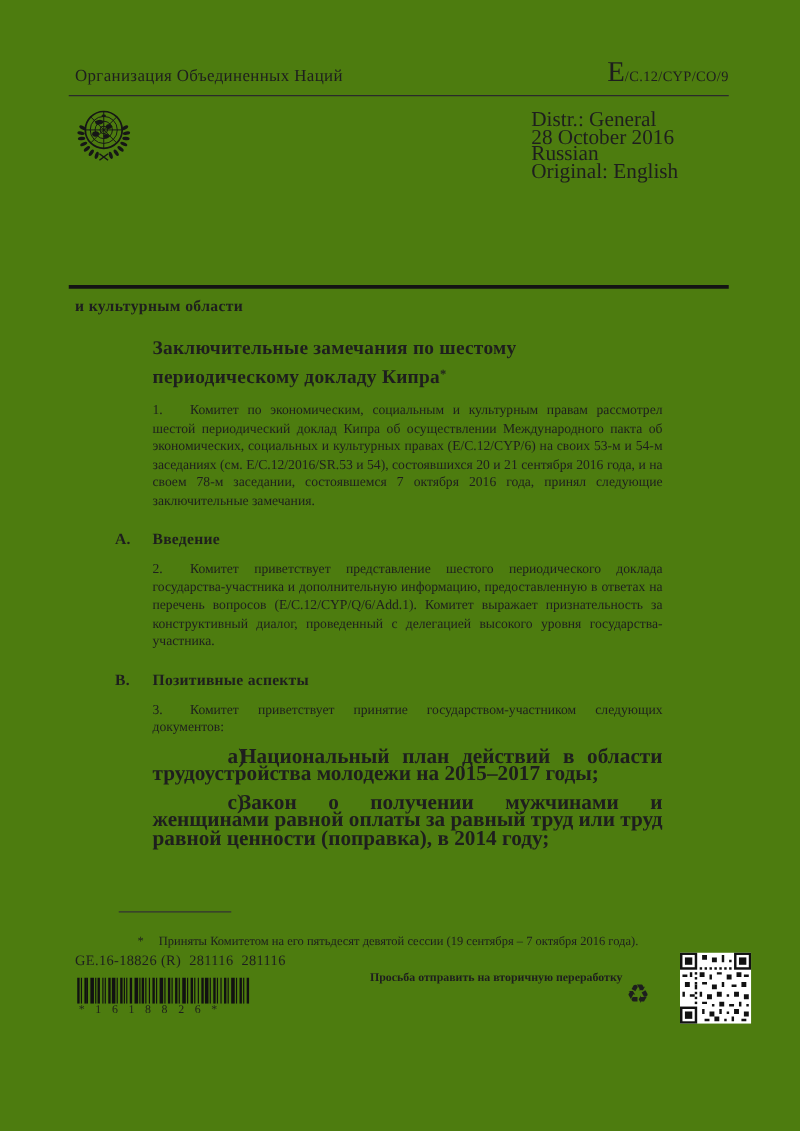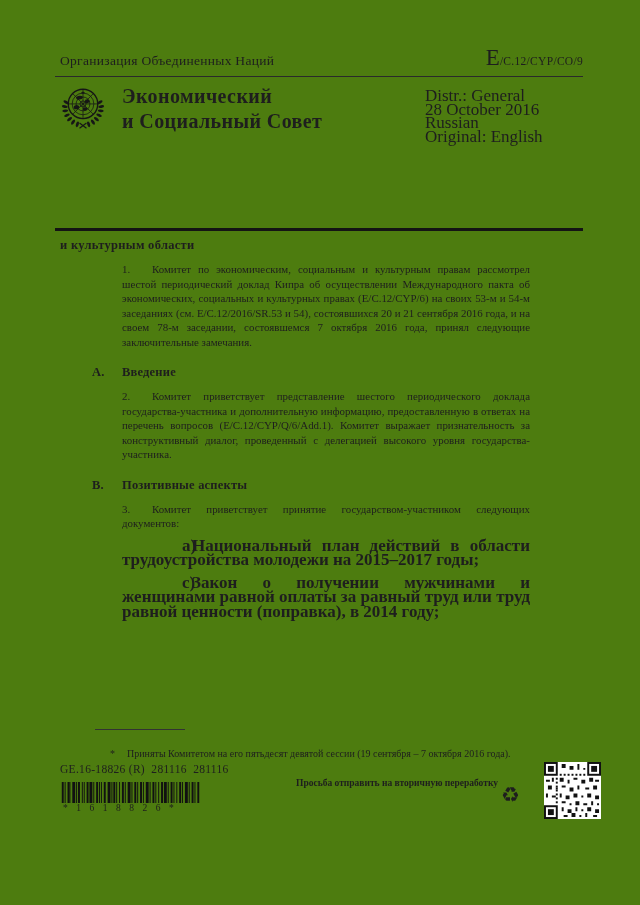--- a/index.html
+++ b/index.html
@@ -83,39 +83,39 @@
         <ellipse cx="50.5" cy="34" rx="1.6" ry="3.4" transform="rotate(95 50.5 34)"></ellipse>
         <ellipse cx="48.5" cy="39" rx="1.6" ry="3.4" transform="rotate(112 48.5 39)"></ellipse>
         <ellipse cx="45.5" cy="43.5" rx="1.6" ry="3.4" transform="rotate(128 45.5 43.5)"></ellipse>
         <ellipse cx="41.5" cy="47" rx="1.6" ry="3.4" transform="rotate(145 41.5 47)"></ellipse>
         <ellipse cx="36.5" cy="49.5" rx="1.6" ry="3.4" transform="rotate(162 36.5 49.5)"></ellipse>
       </g>
       <path d="M26 54 L34 48 M34 54 L26 48" stroke-width="1.4"></path>
     </svg>
   </span>
 
-  <div class="council-name">
-    <div>Экономический</div>
-    <div>и Социальный Совет</div>
-  </div>
 
   <div class="distr">
     <div>Distr.: General</div>
     <div>28 October 2016</div>
     <div>Russian</div>
     <div>Original: English</div>
   </div>
 
   <div class="rule-thick"></div>
 
   <div class="content">
     <div class="committee">
       <div>и культурным области</div>
     </div>
 
+    <div class="doc-title">
+      <div>Заключительные замечания по шестому</div>
+      <div><span>периодическому докладу Кипра</span><span class="fnmark">*</span></div>
+    </div>
 
     <p class="p"><span class="pnum">1.</span><span>Комитет по экономическим, социальным и культурным правам рассмотрел шестой периодический доклад Кипра об осуществлении Международного пакта об экономических, социальных и культурных правах (E/C.12/CYP/6) на своих 53-м и 54-м заседаниях (см. E/C.12/2016/SR.53 и 54), состоявшихся 20 и 21 сентября 2016 года, и на своем 78-м заседании, состоявшемся 7 октября 2016 года, принял следующие заключительные замечания.</span></p>
 
     <div class="sec">
         <span class="letter">A.</span>
         <span>Введение</span>
       </div>
 
     <p class="p"><span class="pnum">2.</span><span>Комитет приветствует представление шестого периодического доклада государства-участника и дополнительную информацию, предоставленную в ответах на перечень вопросов (E/C.12/CYP/Q/6/Add.1). Комитет выражает признательность за конструктивный диалог, проведенный с делегацией высокого уровня государства-участника.</span></p>
 

